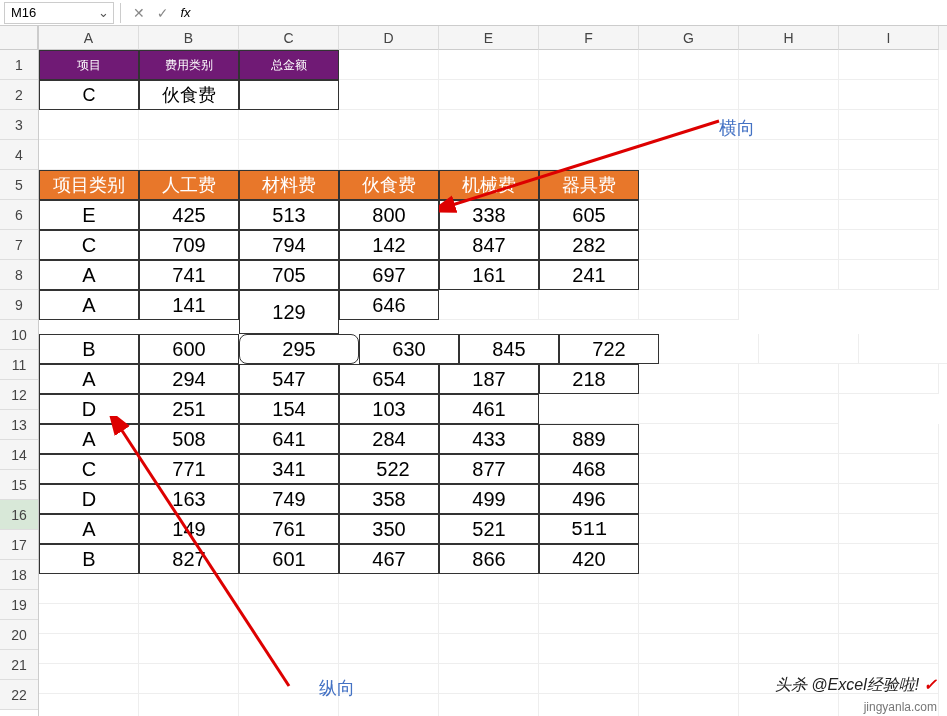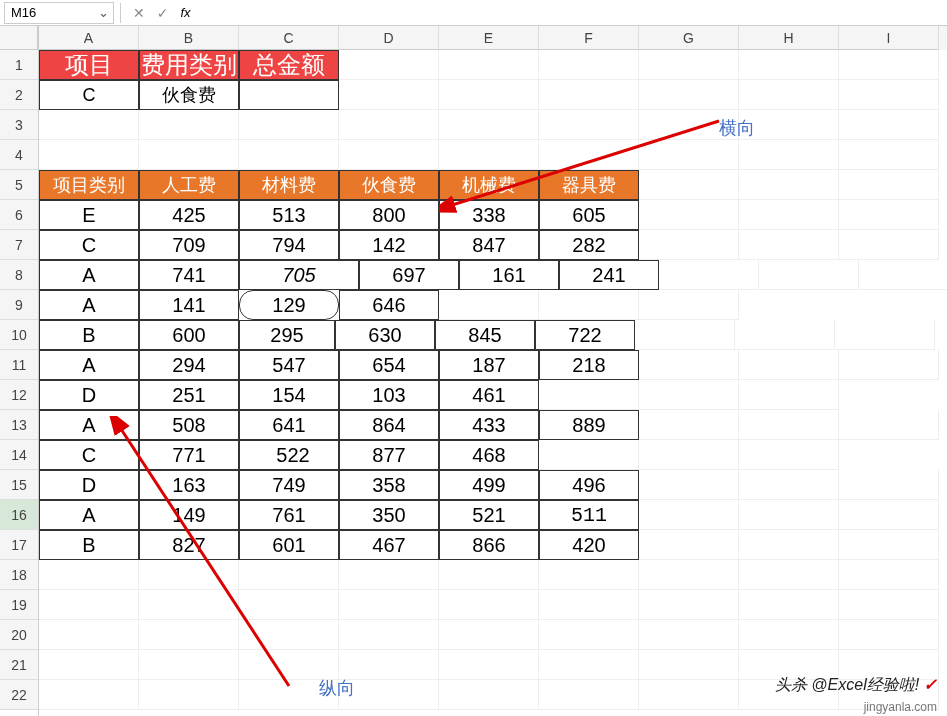--- a/index.html
+++ b/index.html
@@ -121,24 +121,24 @@
     }
     .cell {
       border-right: 1px solid #eee;
       border-bottom: 1px solid #eee;
       display: flex;
       align-items: center;
       justify-content: center;
       font-size: 18px;
     }
     .hdr-blue {
-      background: #ef4444;
+      background: #701a75;
       color: #fff;
       border: 1px solid #333;
-      font-size: 24px;
+      font-size: 12px;
     }
     .bordered {
       border: 1px solid #333;
     }
     .hdr-orange {
       background: #e8772a;
       color: #fff;
       border: 1px solid #333;
       font-size: 18px;
     }
@@ -304,41 +304,41 @@
           <div class="cell data-cell" style="width: 100px; height: 30px;">142</div>
           <div class="cell data-cell" style="width: 100px; height: 30px;">847</div>
           <div class="cell data-cell" style="width: 100px; height: 30px;">282</div>
           <div class="cell" style="width: 100px; height: 30px;"></div>
           <div class="cell" style="width: 100px; height: 30px;"></div>
           <div class="cell" style="width: 100px; height: 30px;"></div>
         </div>
         <div class="cell-row">
           <div class="cell data-cell" style="width: 100px; height: 30px;">A</div>
           <div class="cell data-cell" style="width: 100px; height: 30px;">741</div>
-          <div class="cell data-cell" style="width: 120px; height: 30px; font-style: italic;">705</div>
+          <div class="cell data-cell" style="width: 100px; height: 30px;">705</div>
           <div class="cell data-cell" style="width: 100px; height: 30px;">697</div>
           <div class="cell data-cell" style="width: 100px; height: 30px;">161</div>
           <div class="cell data-cell" style="width: 100px; height: 30px;">241</div>
           <div class="cell" style="width: 100px; height: 30px;"></div>
           <div class="cell" style="width: 100px; height: 30px;"></div>
           <div class="cell" style="width: 100px; height: 30px;"></div>
         </div>
         <div class="cell-row">
           <div class="cell data-cell" style="width: 100px; height: 30px;">A</div>
           <div class="cell data-cell" style="width: 100px; height: 30px;">141</div>
-          <div class="cell data-cell" style="width: 100px; height: 30px; border-radius: 14px;">129</div>
+          <div class="cell data-cell" style="width: 100px; height: 44px;">129</div>
           <div class="cell data-cell" style="width: 100px; height: 30px;">646</div>
           <div class="cell" style="width: 100px; height: 30px;"></div>
           <div class="cell" style="width: 100px; height: 30px;"></div>
           <div class="cell" style="width: 100px; height: 30px;"></div>
         </div>
         <div class="cell-row">
           <div class="cell data-cell" style="width: 100px; height: 30px;">B</div>
           <div class="cell data-cell" style="width: 100px; height: 30px;">600</div>
-          <div class="cell data-cell" style="width: 96px; height: 30px;">295</div>
+          <div class="cell data-cell" style="width: 120px; height: 30px; border-radius: 8px;">295</div>
           <div class="cell data-cell" style="width: 100px; height: 30px;">630</div>
           <div class="cell data-cell" style="width: 100px; height: 30px;">845</div>
           <div class="cell data-cell" style="width: 100px; height: 30px;">722</div>
           <div class="cell" style="width: 100px; height: 30px;"></div>
           <div class="cell" style="width: 100px; height: 30px;"></div>
           <div class="cell" style="width: 100px; height: 30px;"></div>
         </div>
         <div class="cell-row">
           <div class="cell data-cell" style="width: 100px; height: 30px;">A</div>
           <div class="cell data-cell" style="width: 100px; height: 30px;">294</div>
@@ -357,30 +357,31 @@
           <div class="cell data-cell" style="width: 100px; height: 30px;">103</div>
           <div class="cell data-cell" style="width: 100px; height: 30px;">461</div>
           <div class="cell" style="width: 100px; height: 30px;"></div>
           <div class="cell" style="width: 100px; height: 30px;"></div>
           <div class="cell" style="width: 100px; height: 30px;"></div>
         </div>
         <div class="cell-row">
           <div class="cell data-cell" style="width: 100px; height: 30px;">A</div>
           <div class="cell data-cell" style="width: 100px; height: 30px;">508</div>
           <div class="cell data-cell" style="width: 100px; height: 30px;">641</div>
-          <div class="cell data-cell" style="width: 100px; height: 30px;">864</div>
+          <div class="cell data-cell" style="width: 100px; height: 30px;">284</div>
           <div class="cell data-cell" style="width: 100px; height: 30px;">433</div>
           <div class="cell data-cell" style="width: 100px; height: 30px;">889</div>
           <div class="cell" style="width: 100px; height: 30px;"></div>
           <div class="cell" style="width: 100px; height: 30px;"></div>
           <div class="cell" style="width: 100px; height: 30px;"></div>
         </div>
         <div class="cell-row">
           <div class="cell data-cell" style="width: 100px; height: 30px;">C</div>
           <div class="cell data-cell" style="width: 100px; height: 30px;">771</div>
+          <div class="cell data-cell" style="width: 100px; height: 30px;">341</div>
           <div class="cell data-cell" style="width: 100px; height: 30px; padding-left: 8px;">522</div>
           <div class="cell data-cell" style="width: 100px; height: 30px;">877</div>
           <div class="cell data-cell" style="width: 100px; height: 30px;">468</div>
           <div class="cell" style="width: 100px; height: 30px;"></div>
           <div class="cell" style="width: 100px; height: 30px;"></div>
           <div class="cell" style="width: 100px; height: 30px;"></div>
         </div>
         <div class="cell-row">
           <div class="cell data-cell" style="width: 100px; height: 30px;">D</div>
           <div class="cell data-cell" style="width: 100px; height: 30px;">163</div>

